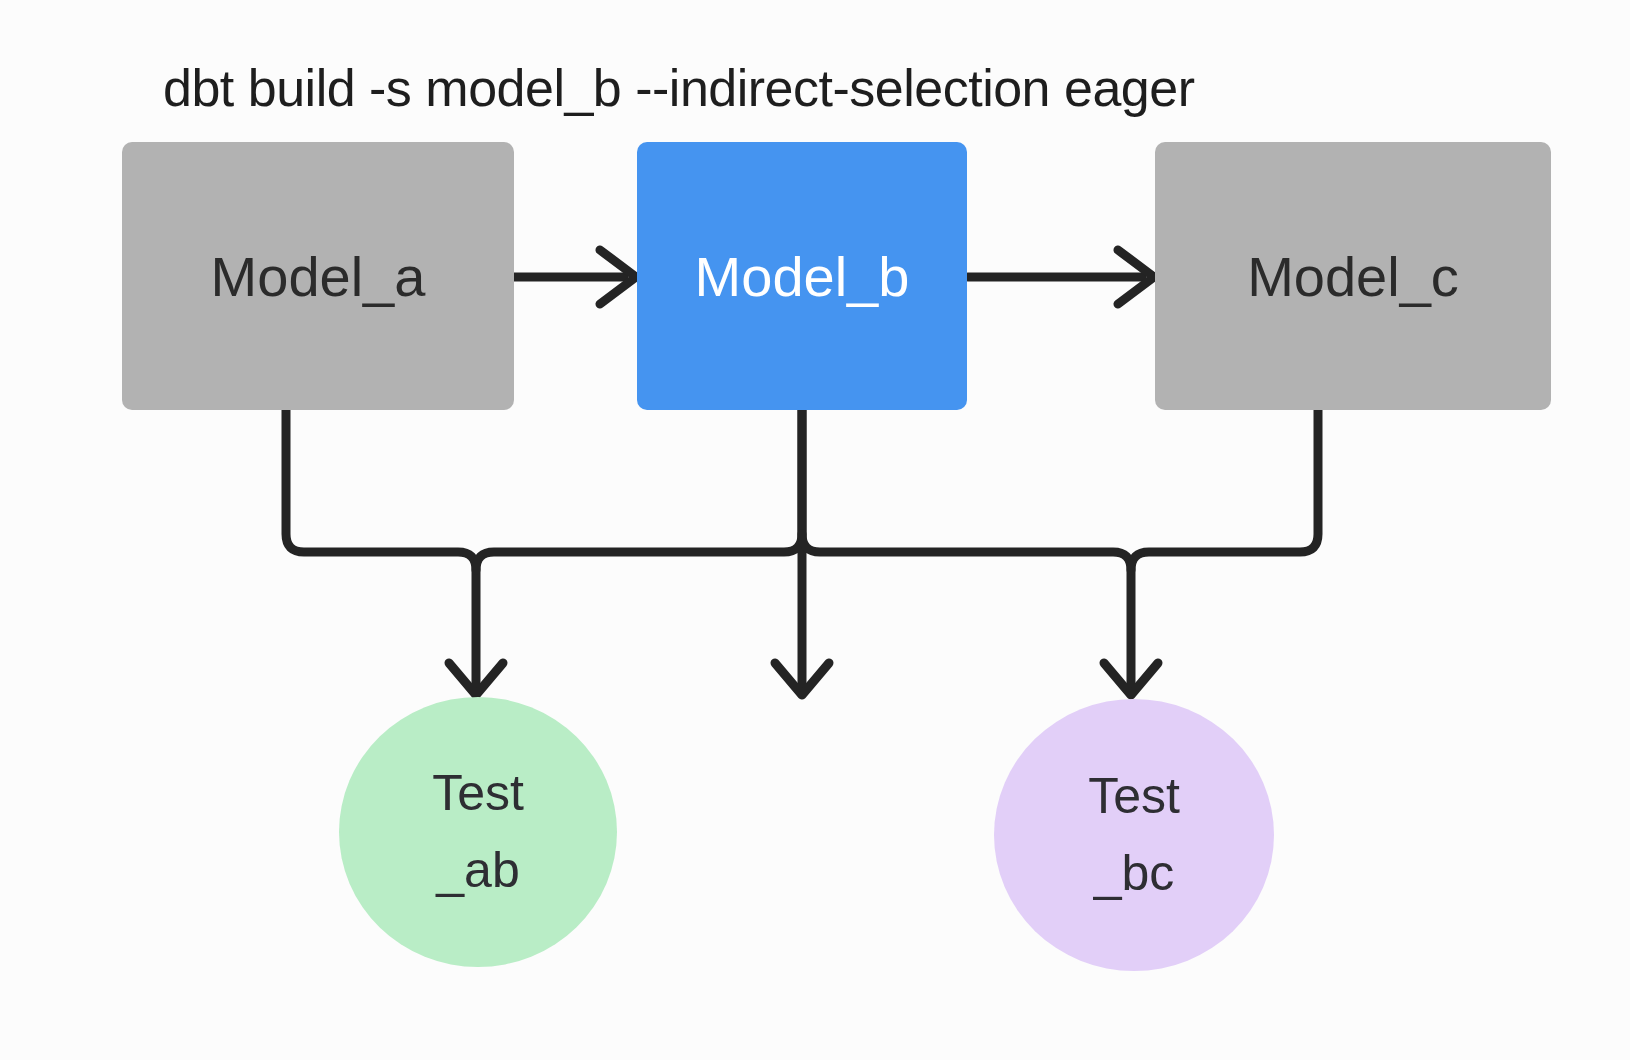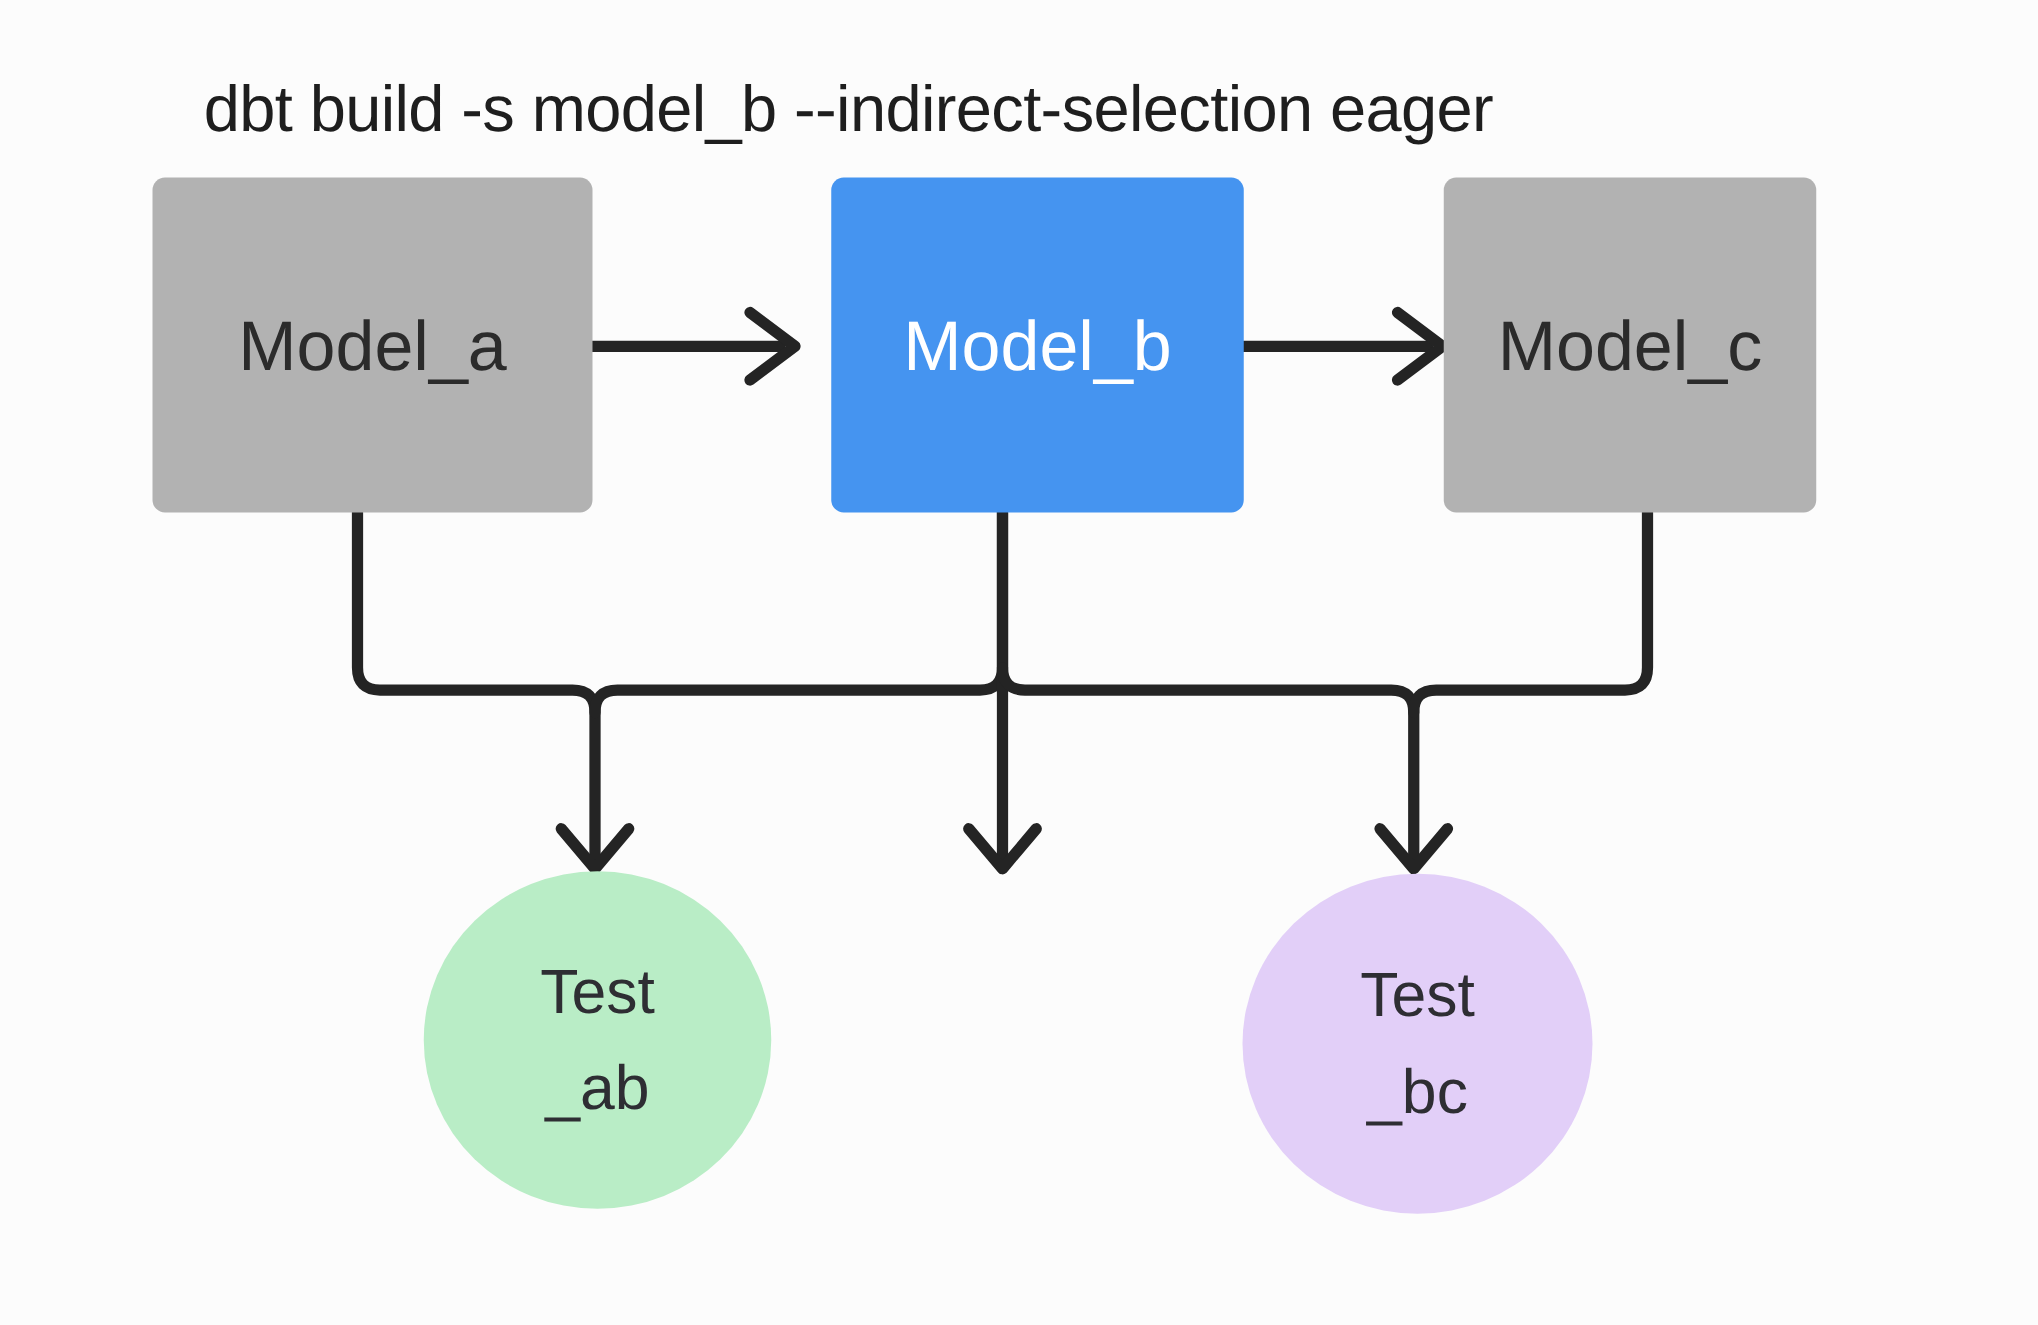--- a/index.html
+++ b/index.html
@@ -15,23 +15,23 @@
     position:absolute;left:163px;top:30px;
     font-size:52px;font-weight:500;color:#1e1e1e;
     letter-spacing:-0.5px;white-space:nowrap;margin-top:28px;
   }
   .model{
     position:absolute;top:142px;height:268px;
     border-radius:10px;
     display:flex;align-items:center;justify-content:center;
     font-size:56px;color:#2b2b2b;
   }
-  .model-a{left:122px;width:352px;}
+  .model-a{left:122px;width:392px;}
   .model-b{left:637px;width:330px;color:#ffffff;}
-  .model-c{left:1155px;width:298px;}
+  .model-c{left:1155px;width:396px;}
   .test{
     position:absolute;border-radius:50%;
     display:flex;flex-direction:column;align-items:center;justify-content:center;
     font-size:50px;line-height:1.55;color:#2e2e33;
     text-align:center;
   }
   .test span:empty{display:none;}
   .test-ab{left:339px;top:697px;width:278px;height:270px;}
   .test-b{left:670px;top:697px;width:264px;height:270px;}
   .test-bc{left:994px;top:699px;width:280px;height:272px;}
@@ -65,21 +65,21 @@
       <path d="M1104 663 L1131 695 L1158 663"></path>
     </g>
   </svg>
 
   <div class="title">dbt build -s model_b --indirect-selection eager</div>
 
   <div class="model model-a" style="background: rgb(178, 178, 178);">
     <span>Model_a</span>
   </div>
 
-  <div class="model model-b" style="background: rgb(69, 148, 240); margin-left: 28px;">
+  <div class="model model-b" style="background: rgb(69, 148, 240);">
     <span>Model_b</span>
   </div>
 
   <div class="model model-c" style="background: rgb(178, 178, 178);">
     <span>Model_c</span>
   </div>
 
   <div class="test test-ab" style="background: rgb(185, 237, 198);">
     <span>Test</span>
     <span>_ab</span>

